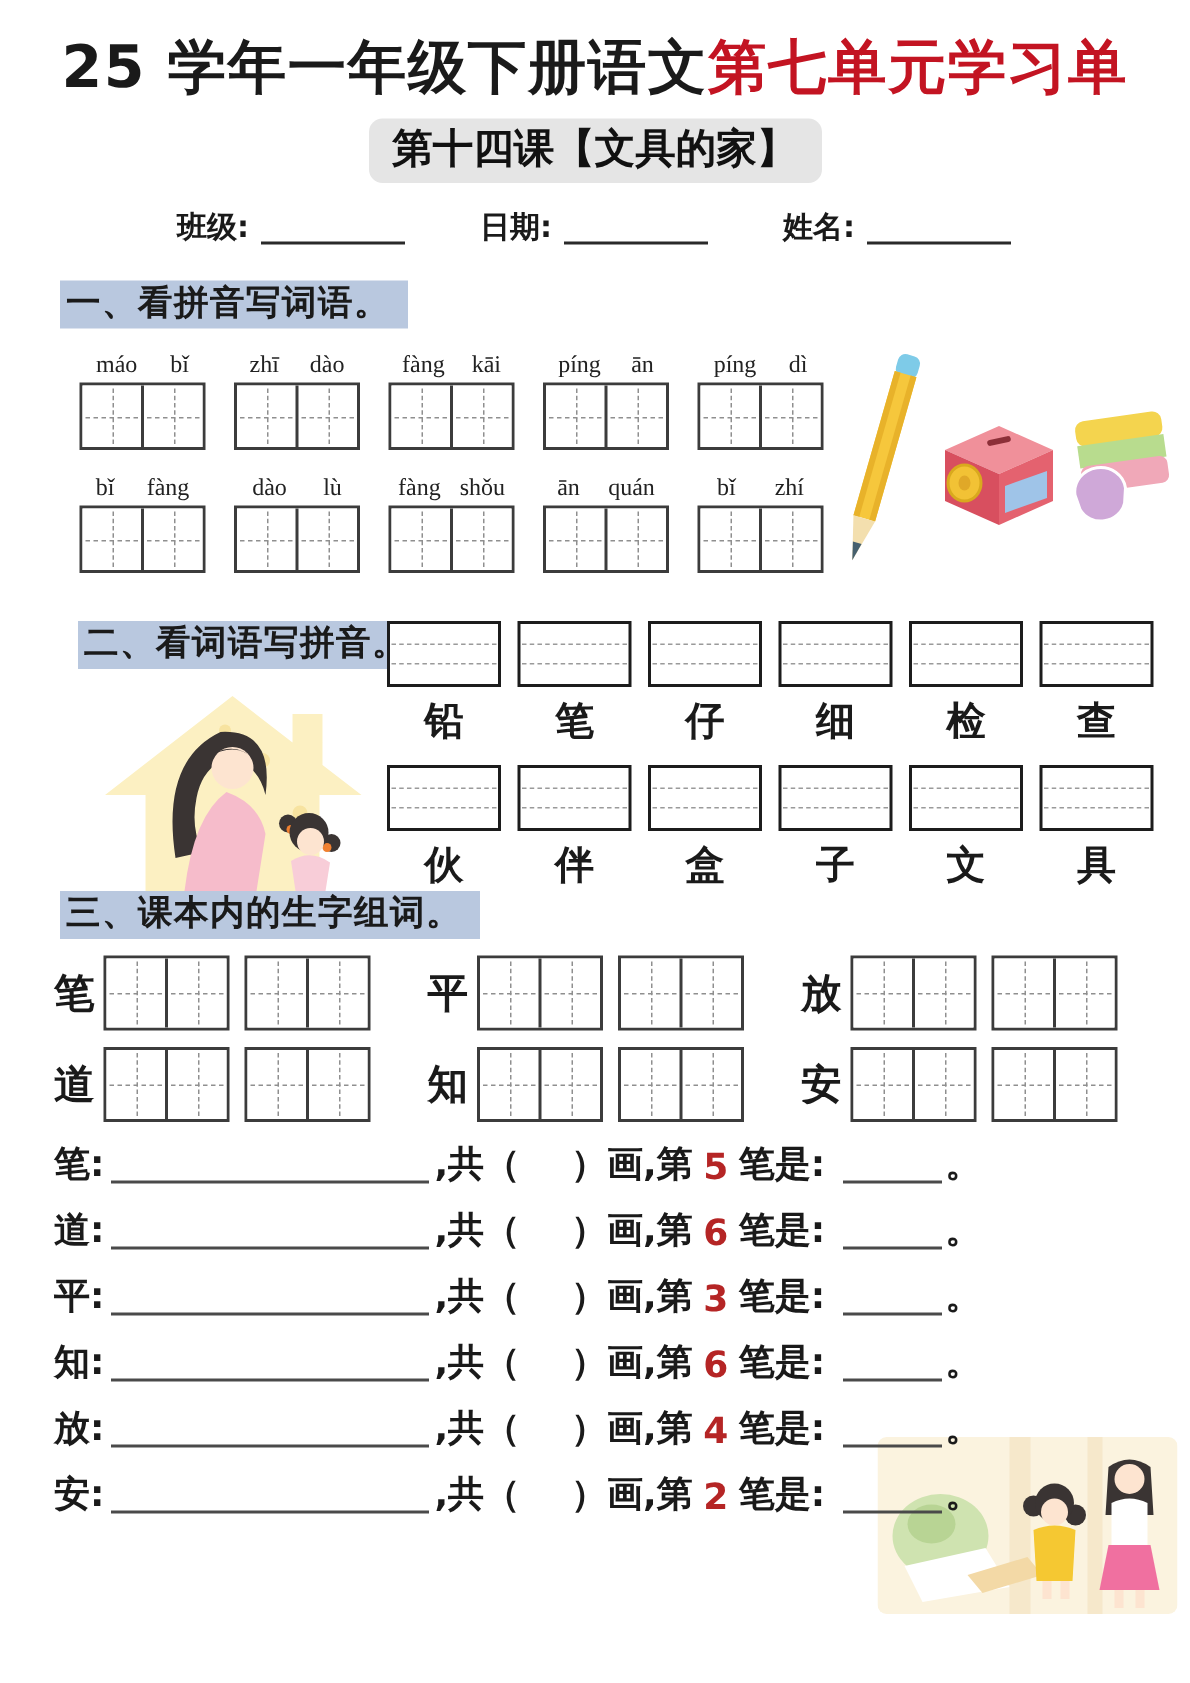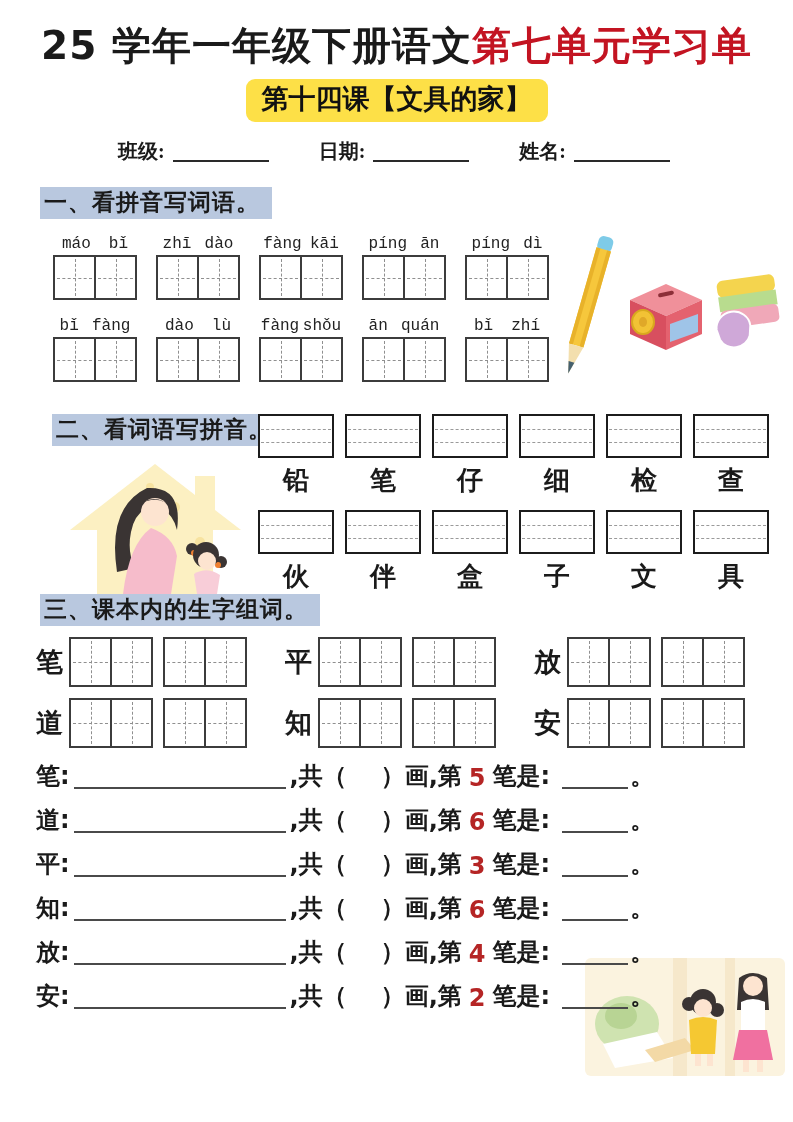--- a/index.html
+++ b/index.html
@@ -6,37 +6,37 @@
   html,body { background:#ffffff; }
   .page {
     position:relative; width:793px; height:1122px; margin:0 auto;
     background:#ffffff; overflow:hidden;
     font-family:"DejaVu Sans","Liberation Sans",sans-serif; color:#1a1a1a;border-radius:31px;
   }
   
   .title { margin-top:24px; text-align:center; font-size:39px; font-weight:900; letter-spacing:1px; line-height:1.15; }
   .title .red { color:#c31422; }
   .badge {
-    width:fit-content; margin:10px auto 0; background:#fde047; border-radius:9px;
+    width:fit-content; margin:10px auto 0; background:#e5e5e5; border-radius:9px;
     padding:2px 16px 5px; font-size:27px; font-weight:900; color:#111;
   }
   .form-row { margin:16px 0 0 118px; display:flex; font-size:20px; font-weight:600; }
-  .form-field { display:flex; align-items:flex-start; margin-right:50px;font-family:Liberation Serif, serif; }
+  .form-field { display:flex; align-items:center; margin-right:50px; }
   .form-blank { display:inline-block; width:96px; border-bottom:2px solid #2a2a2a; height:22px; margin-left:8px; }
   
   .sec-heading {
     width:fit-content; background:#b9c8df; font-size:23px; font-weight:800;
     padding:3px 12px 4px 4px; line-height:1.1; letter-spacing:1px;text-align:center;
   }
   
   .s1-head { margin:22px 0 0 40px; }
   .words-row { display:flex; gap:19px; margin:16px 0 0 53px; }
   .words-row.second { margin-top:17px; }
   .wgroup { width:84px; }
-  .plabel { display:flex; justify-content:space-around; font-family:Liberation Mono, monospace; font-size:16px; color:#222; height:20px; }
+  .plabel { display:flex; justify-content:space-around; font-family:Liberation Serif, serif; font-size:16px; color:#222; height:20px; }
   .grid2 { display:flex; border:2px solid #3c3c3c; width:fit-content; }
   .cell { width:39px; height:41px; position:relative; background:#fff; }
   .cell + .cell { border-left:2px solid #3c3c3c; }
   .cell::before { content:""; position:absolute; top:2px; bottom:2px; left:50%; width:0; border-left:1.5px dashed #8f8f8f; }
   .cell::after  { content:""; position:absolute; left:2px; right:2px; top:50%; height:0; border-top:1.5px dashed #8f8f8f; }
   .cellb { width:39px; height:46px; position:relative; background:#fff; }
   .cellb + .cellb { border-left:2px solid #3c3c3c; }
   .cellb::before { content:""; position:absolute; top:2px; bottom:2px; left:50%; width:0; border-left:1.5px dashed #8f8f8f; }
   .cellb::after  { content:""; position:absolute; left:2px; right:2px; top:50%; height:0; border-top:1.5px dashed #8f8f8f; }
   .stationery { position:absolute; }

